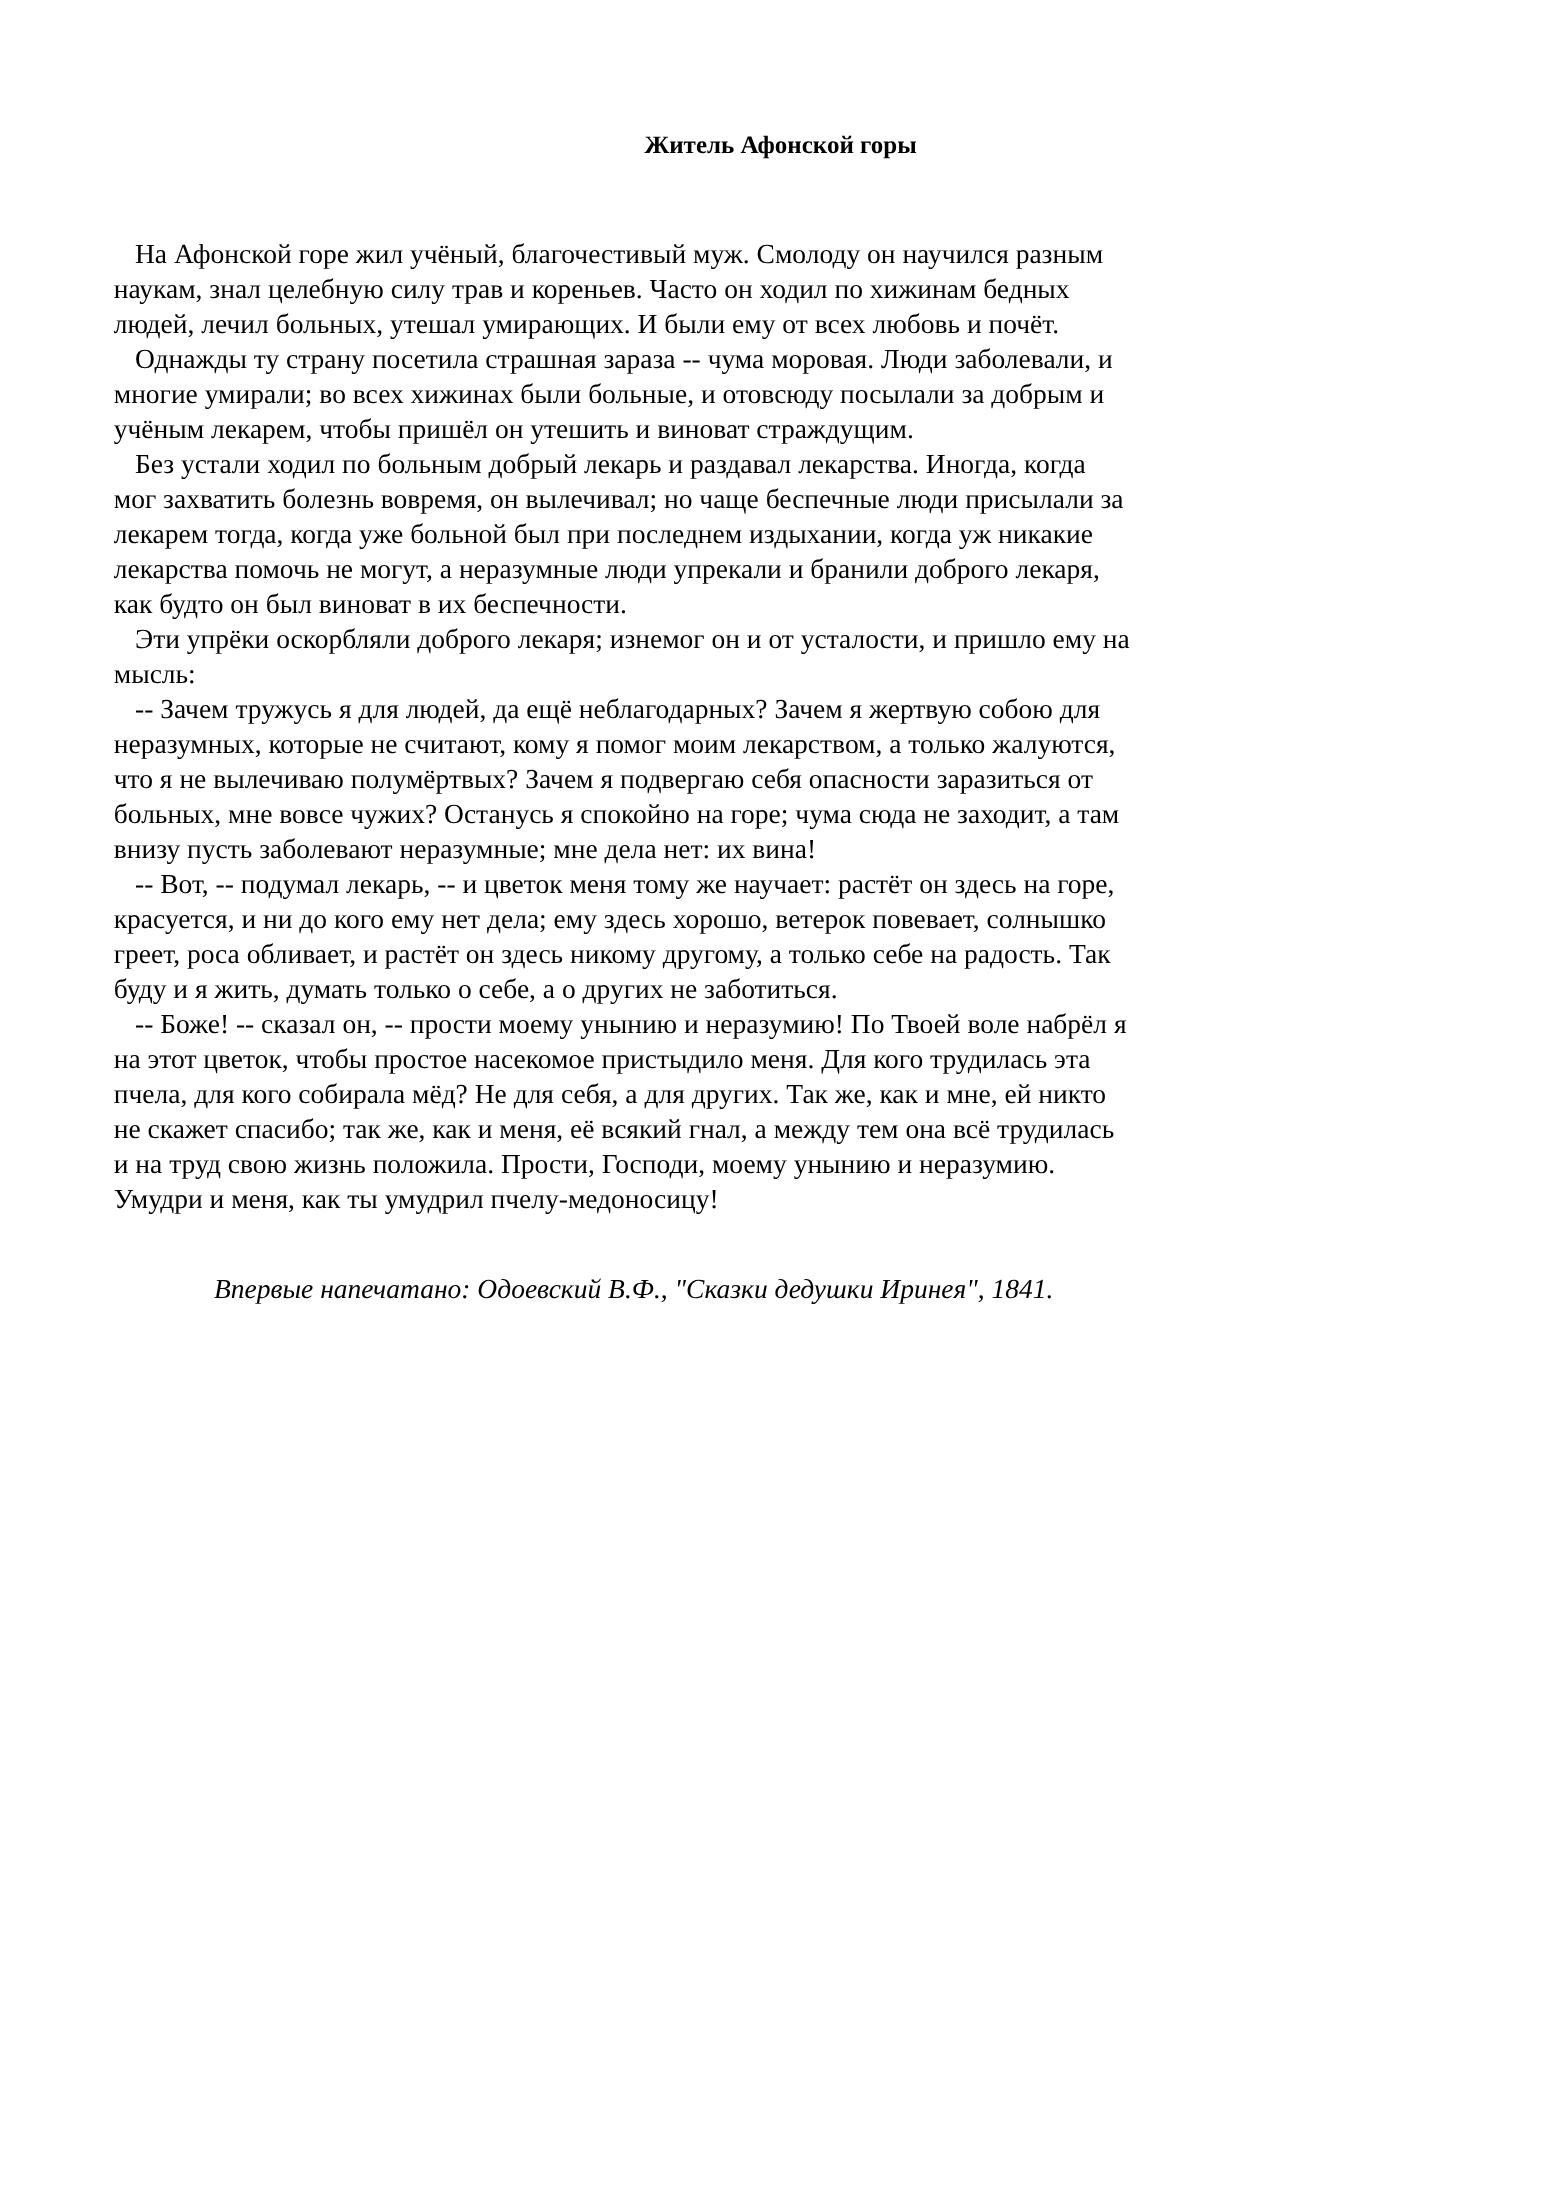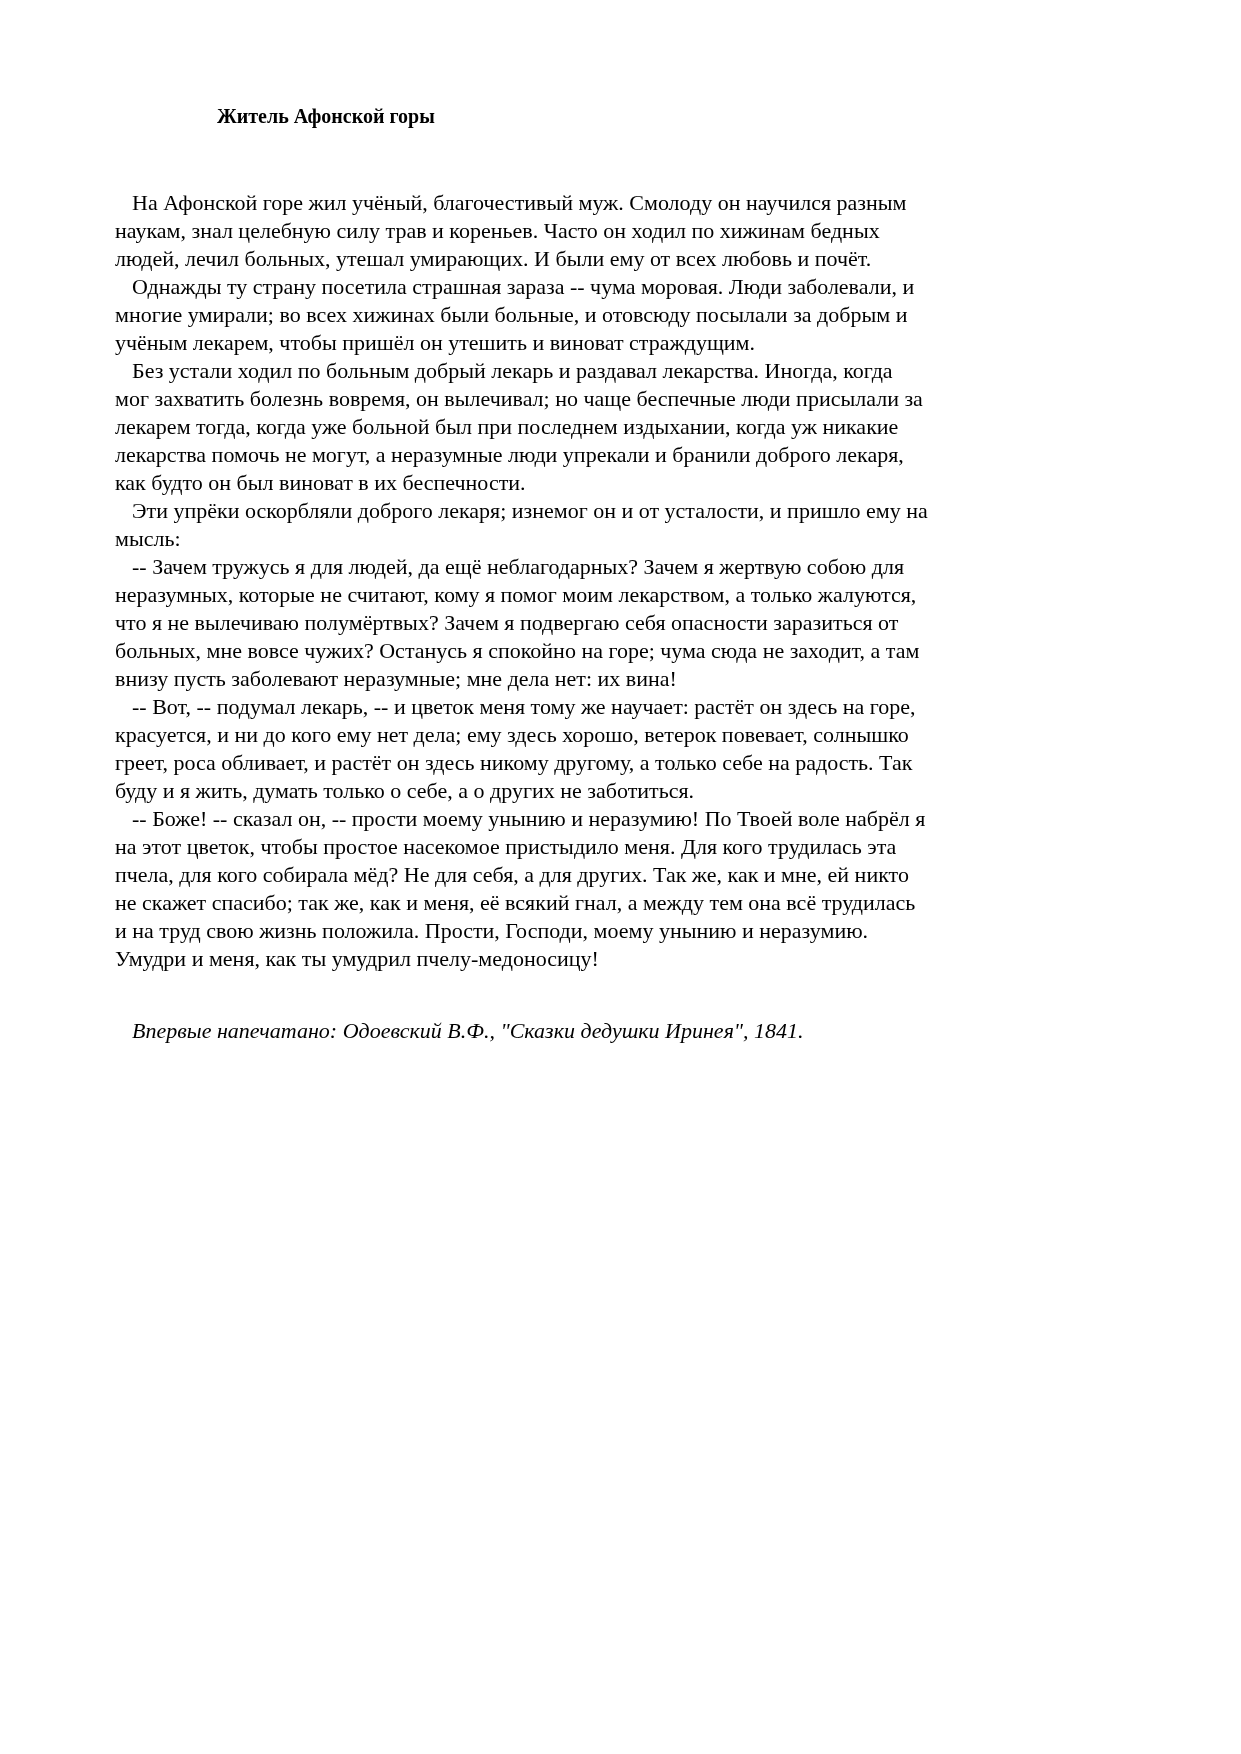--- a/index.html
+++ b/index.html
@@ -17,41 +17,42 @@
   .page {
     box-sizing: border-box;
     width: 1241px;
     height: 1754px;
     padding-top: 103px;
     background: #ffffff;
   }
   .doc-title {
     margin: 0 209px 12px 217px;
     width: 815px;
-    text-align: left;
+    text-align: center;
     font-size: 20px;
     line-height: 26px;
     font-weight: bold;
   }
   .content {
-    margin-left: 115px;
+    margin-left: 91px;
     margin-top: 60px;
     width: 815px;
     font-size: 22px;
     line-height: 28px;
     text-align: left;
   }
   .content p {
     margin: 0;
     padding: 0;
     text-indent: 17px;
   }
   .pub-note {
     margin-top: 44px !important;
     font-style: italic;
+    text-align: center;
   }
 </style>
 </head>
 <body>
 
 <div class="page">
   <h1 class="doc-title">Житель Афонской горы</h1>
 
   <div class="content">
     <p>На Афонской горе жил учёный, благочестивый муж. Смолоду он научился разным наукам, знал целебную силу трав и кореньев. Часто он ходил по хижинам бедных людей, лечил больных, утешал умирающих. И были ему от всех любовь и почёт.</p>

